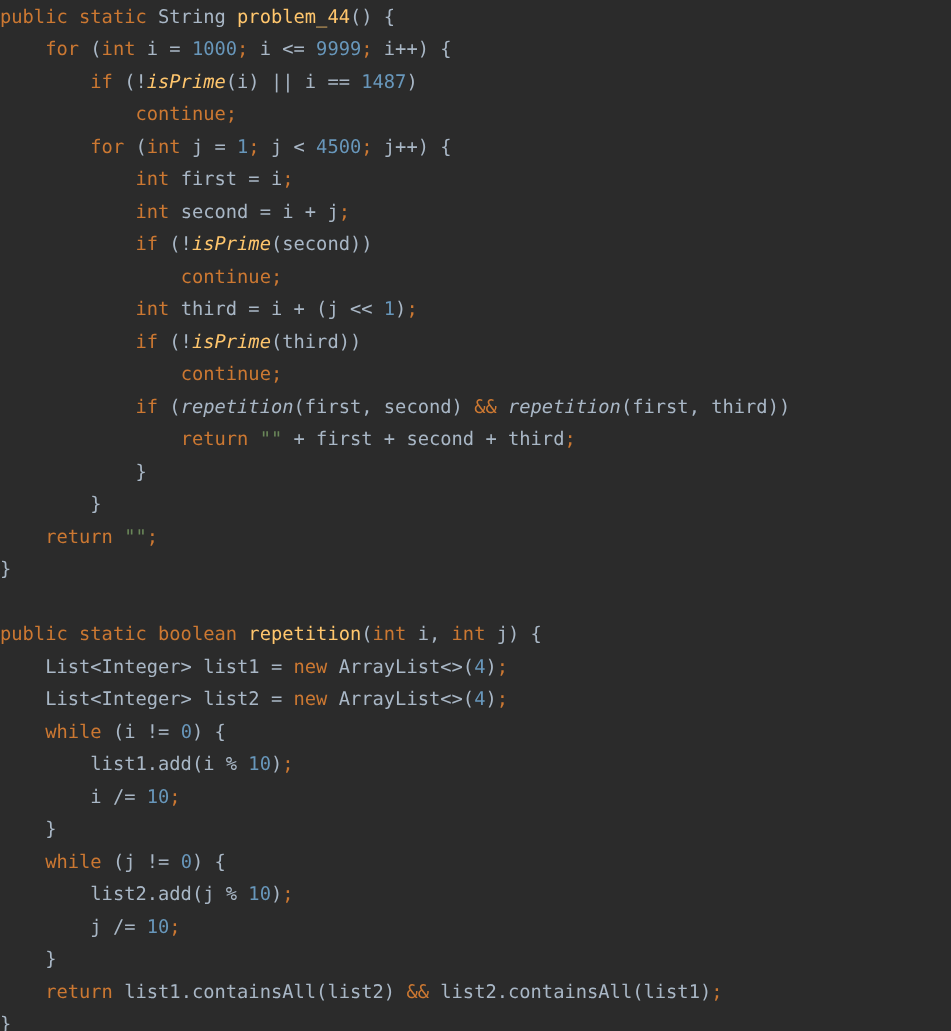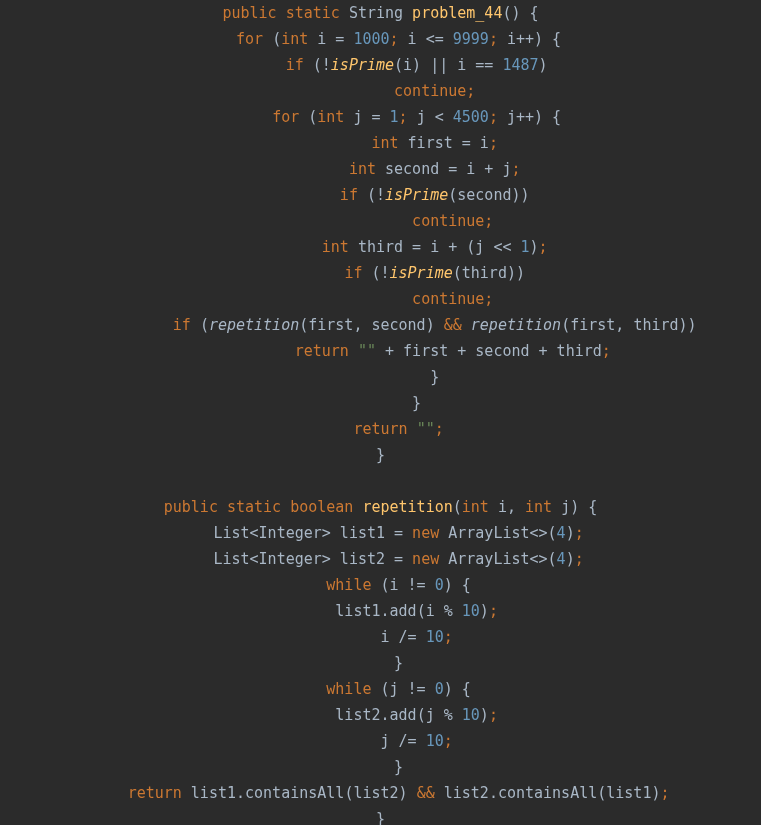--- a/index.html
+++ b/index.html
@@ -13,21 +13,20 @@
     overflow: hidden;
     font-family: "DejaVu Sans Mono", "Liberation Mono", monospace;
   }
   #editor {
     width: 761px;
     height: 825px;
     background: #2b2b2b;
     box-sizing: border-box;
     padding: 0px 0 0 0;
     position: relative;
-    text-align: center;
   }
   .code-line {
     height: 26px;
     line-height: 26px;
     font-size: 15px;
     white-space: pre;
     padding-left: 0px;
     letter-spacing: 0px;
   }
   

